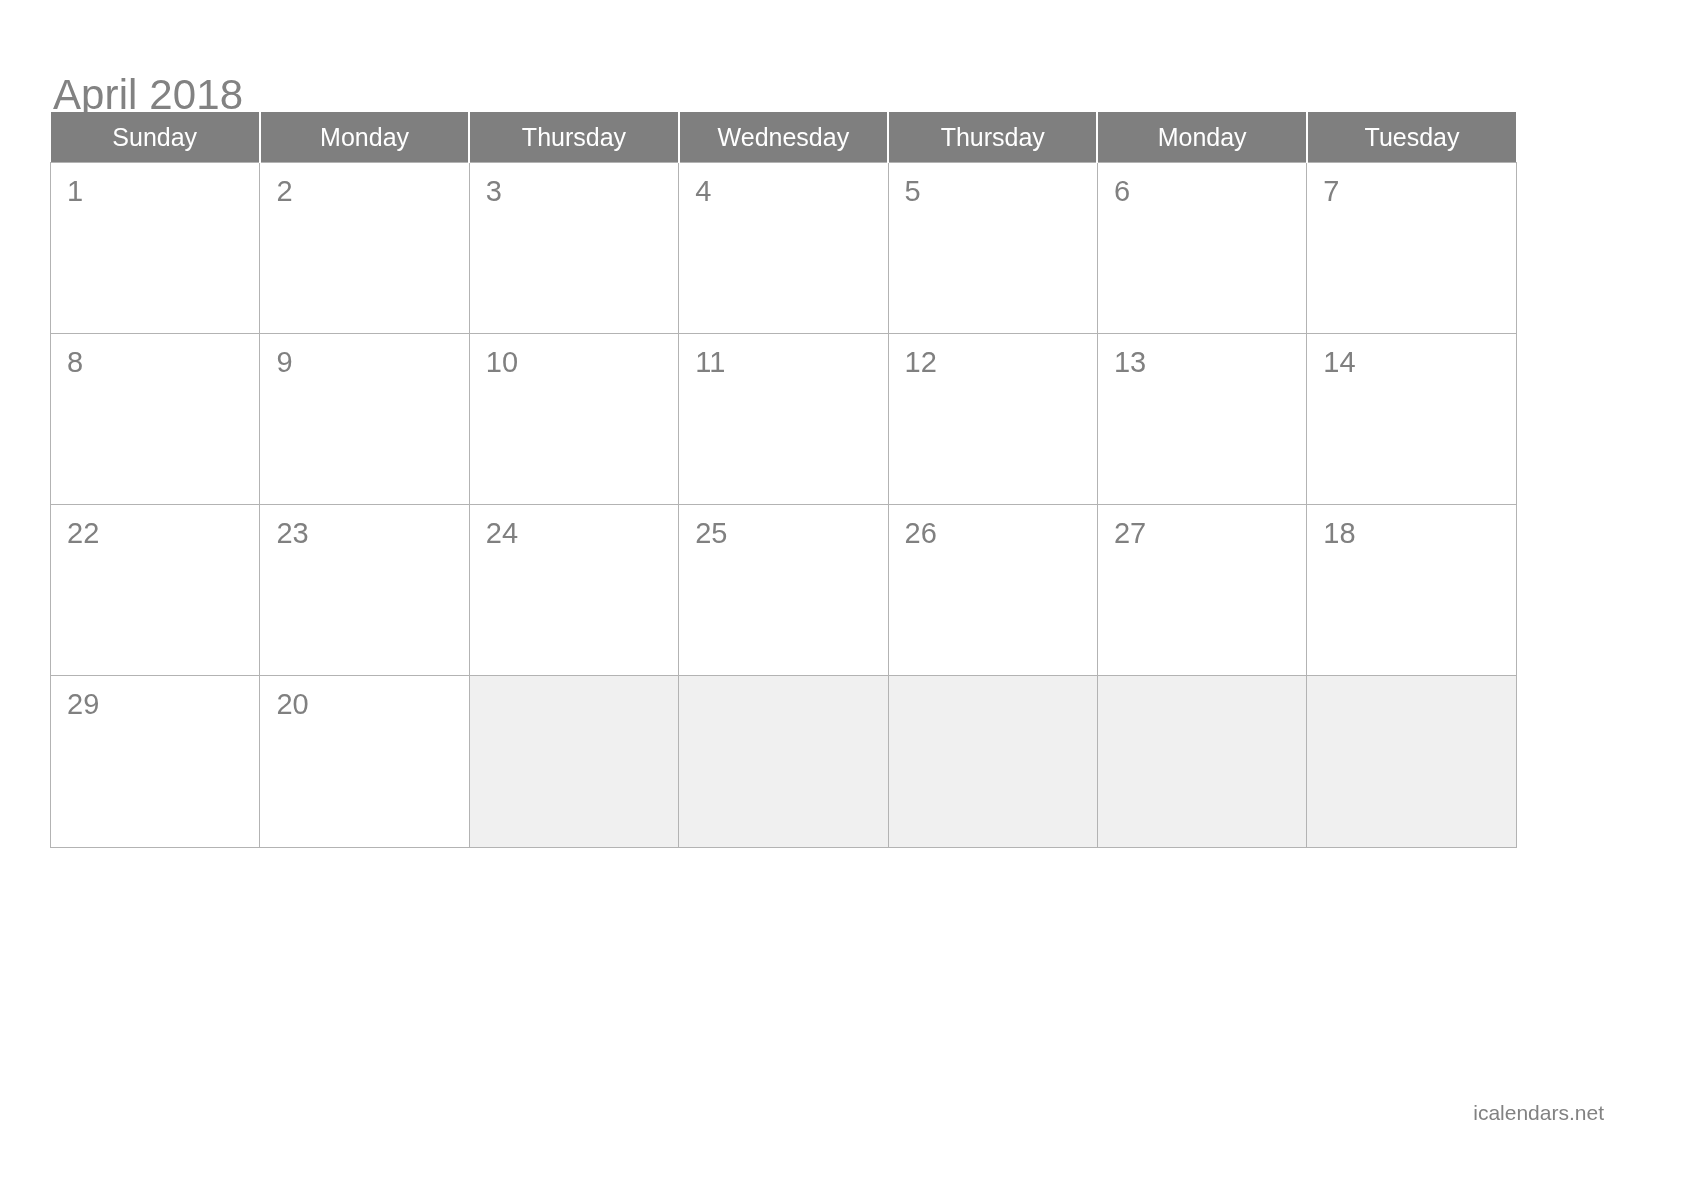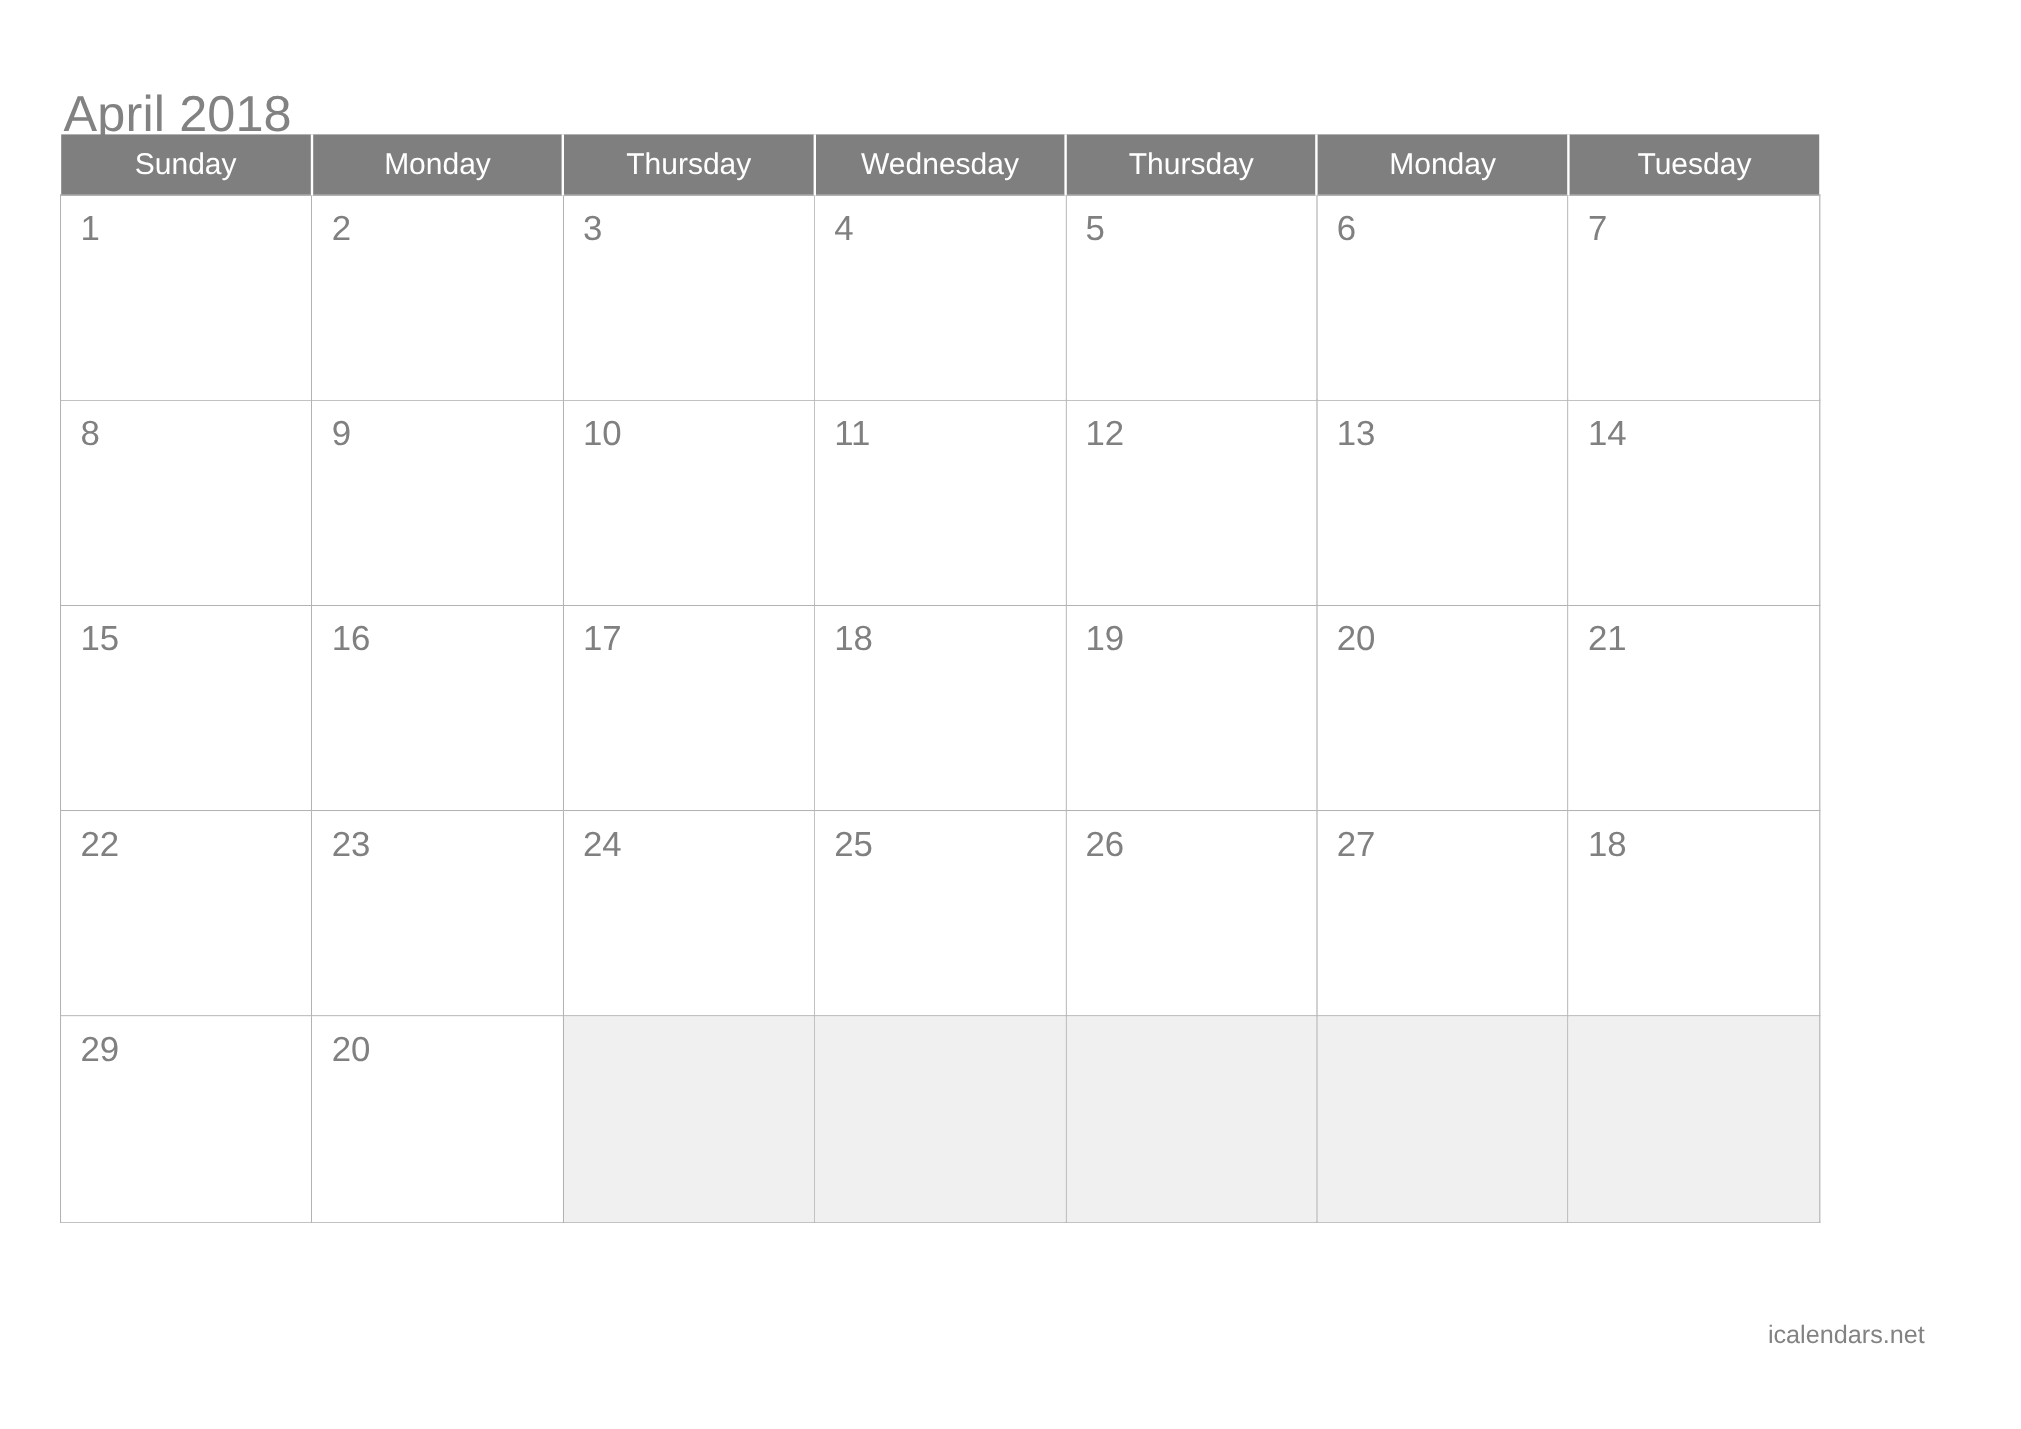--- a/index.html
+++ b/index.html
@@ -193,43 +193,20 @@
               <span class="daynum">12</span>
             </td>
           <td class="daycell">
               <span class="daynum">13</span>
             </td>
           <td class="daycell">
               <span class="daynum">14</span>
             </td>
         </tr>
 
-        <tr>
-          <td class="daycell">
-              <span class="daynum">15</span>
-            </td>
-          <td class="daycell">
-              <span class="daynum">16</span>
-            </td>
-          <td class="daycell">
-              <span class="daynum">17</span>
-            </td>
-          <td class="daycell">
-              <span class="daynum">18</span>
-            </td>
-          <td class="daycell">
-              <span class="daynum">19</span>
-            </td>
-          <td class="daycell">
-              <span class="daynum">20</span>
-            </td>
-          <td class="daycell">
-              <span class="daynum">21</span>
-            </td>
-        </tr>
 
         <tr>
           <td class="daycell">
               <span class="daynum">22</span>
             </td>
           <td class="daycell">
               <span class="daynum">23</span>
             </td>
           <td class="daycell">
               <span class="daynum">24</span>

